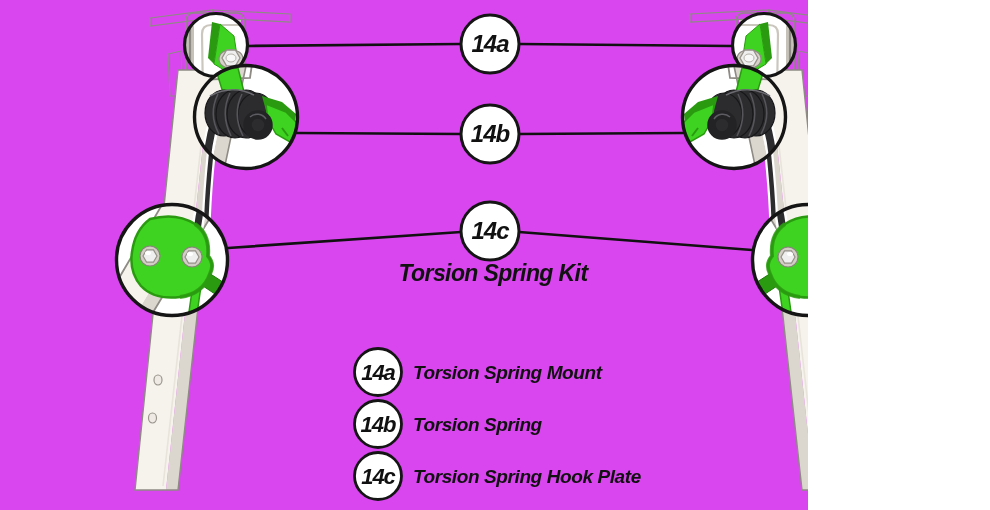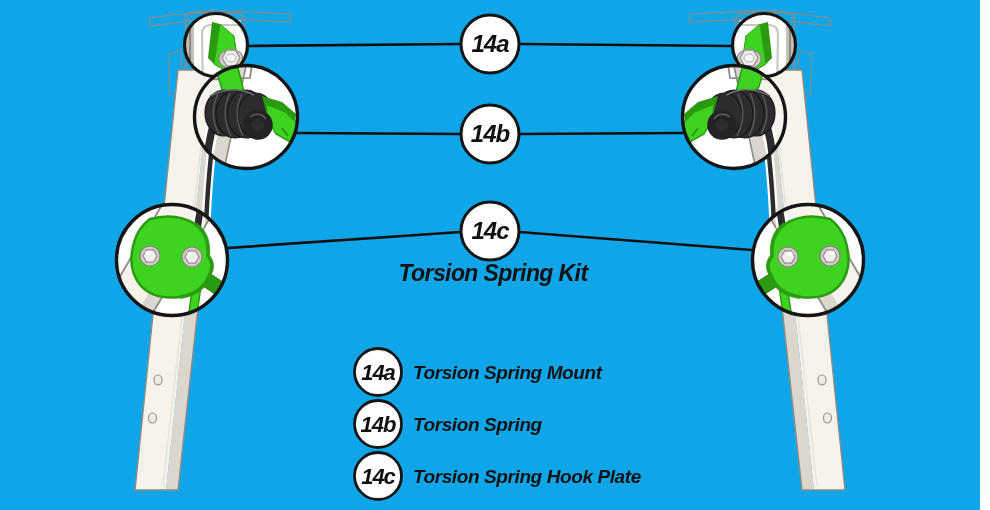--- a/index.html
+++ b/index.html
@@ -5,21 +5,21 @@
   :root{
     --accent-green:#3fd321;
     --green-dark:#2a9b10;
     --spring-black:#2c2c2e;
     --line-black:#111111;
     --leg-ivory:#f6f3ec;
     --leg-shadow:#dbd7cf;
     --outline-gray:#8e8a84;
   }
   html,body{margin:0;padding:0;background:#ffffff;}
-  .stage{position:relative;width:980px;height:510px;background:#0ea5e9;overflow:hidden;}
+  .stage{position:relative;width:808px;height:510px;background:#d946ef;overflow:hidden;}
   svg{position:absolute;inset:0;display:block;}
   .fill-green{fill:var(--accent-green);}
   .fill-green-dark{fill:var(--green-dark);}
   .stroke-green-dark{stroke:var(--green-dark);}
   .spring-fill{fill:var(--spring-black);}
   .spring-stroke{stroke:var(--spring-black);}
   .leader{stroke:var(--line-black);stroke-width:2.7;stroke-linecap:round;}
   .lens-ring{fill:none;stroke:#151515;}
   .badge{fill:#ffffff;stroke:#151515;stroke-width:3;}
   .t-badge{font:italic 700 24px "Liberation Sans",sans-serif;letter-spacing:-1px;fill:#111;}

